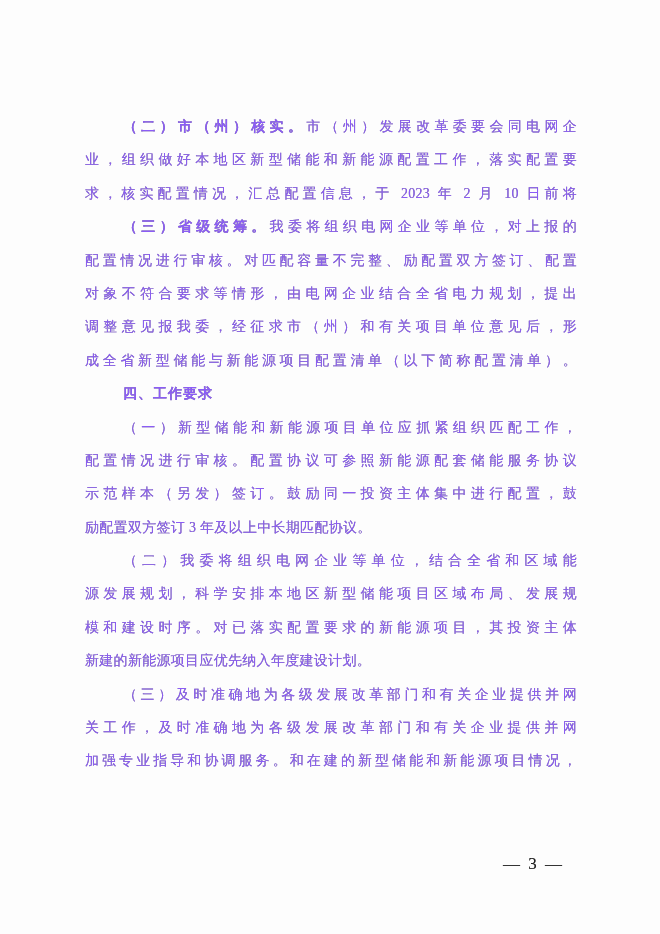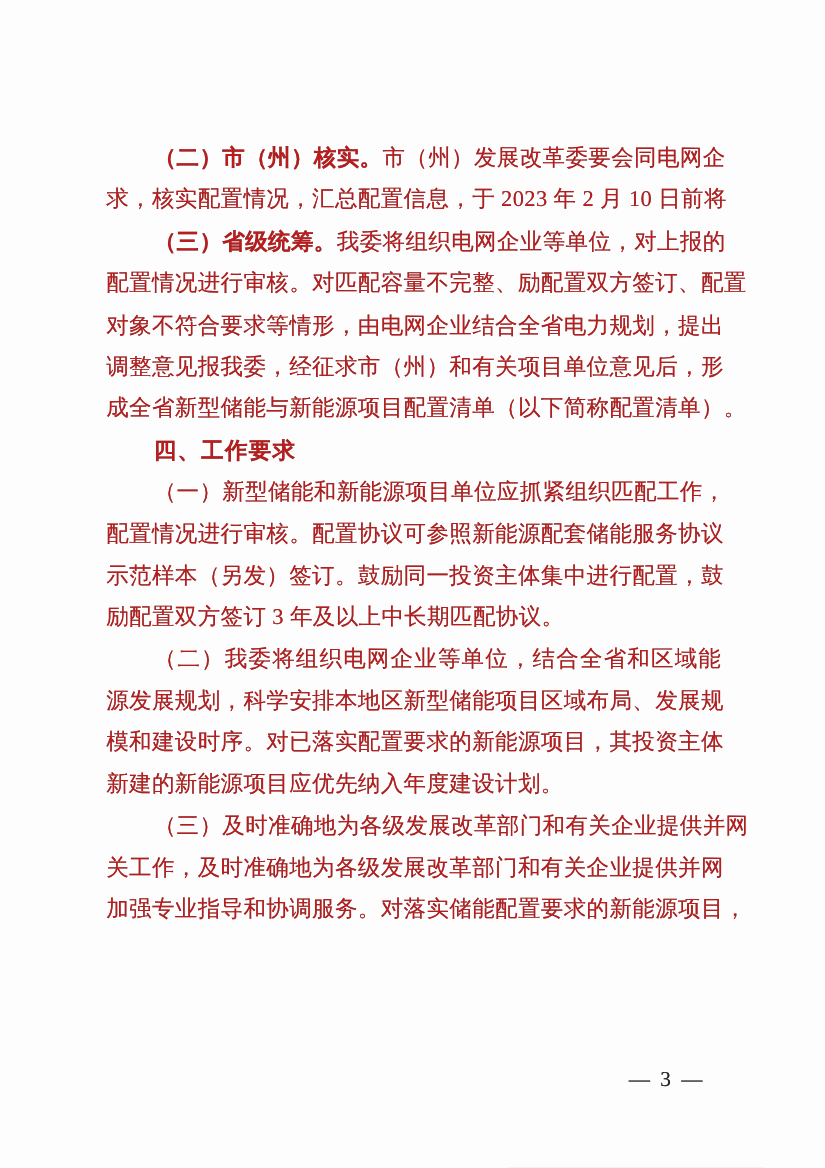--- a/index.html
+++ b/index.html
@@ -17,25 +17,25 @@
     color: #1b1b1b;
     font-family: "Liberation Serif", serif;
   }
   .text-block {
     position: absolute;
     left: 85px;
     top: 110px;
     width: 492px;
   }
   .line {
-    font-size: 18px;
+    font-size: 14px;
     line-height: 33.4px;
     height: 33.4px;
     white-space: nowrap;
-    color: #b91c1c;
+    color: #8b5cf6;
     text-shadow: 0 0 0.4px rgba(20,20,20,0.55);
     letter-spacing: 0.3px;
   }
   .line.justify {
     text-align: justify;
     text-align-last: justify;
     text-justify: inter-ideograph;
   }
   .line.indent {
     padding-left: 38px;
@@ -66,33 +66,34 @@
     font-family: "Liberation Serif", serif;
     text-shadow: 0 0 0.4px rgba(20,20,20,0.5);
   }
 </style>
 </head>
 <body>
 
 <div class="page">
   <div class="text-block" id="doc-body">
       <div class="line indent justify"><span class="seg bold-kai">（二）市（州）核实。</span><span class="seg normal">市（州）发展改革委要会同电网企</span></div>
+      <div class="line justify"><span class="seg normal">业，组织做好本地区新型储能和新能源配置工作，落实配置要</span></div>
       <div class="line justify"><span class="seg normal">求，核实配置情况，汇总配置信息，于 2023 年 2 月 10 日前将</span></div>
       <div class="line indent justify"><span class="seg bold-kai">（三）省级统筹。</span><span class="seg normal">我委将组织电网企业等单位，对上报的</span></div>
       <div class="line justify"><span class="seg normal">配置情况进行审核。对匹配容量不完整、励配置双方签订、配置</span></div>
       <div class="line justify"><span class="seg normal">对象不符合要求等情形，由电网企业结合全省电力规划，提出</span></div>
       <div class="line justify"><span class="seg normal">调整意见报我委，经征求市（州）和有关项目单位意见后，形</span></div>
       <div class="line justify"><span class="seg normal">成全省新型储能与新能源项目配置清单（以下简称配置清单）。</span></div>
       <div class="line indent"><span class="seg hei">四、工作要求</span></div>
       <div class="line indent justify"><span class="seg normal">（一）新型储能和新能源项目单位应抓紧组织匹配工作，</span></div>
       <div class="line justify"><span class="seg normal">配置情况进行审核。配置协议可参照新能源配套储能服务协议</span></div>
       <div class="line justify"><span class="seg normal">示范样本（另发）签订。鼓励同一投资主体集中进行配置，鼓</span></div>
       <div class="line"><span class="seg normal">励配置双方签订 3 年及以上中长期匹配协议。</span></div>
       <div class="line indent justify"><span class="seg normal">（二）我委将组织电网企业等单位，结合全省和区域能</span></div>
       <div class="line justify"><span class="seg normal">源发展规划，科学安排本地区新型储能项目区域布局、发展规</span></div>
       <div class="line justify"><span class="seg normal">模和建设时序。对已落实配置要求的新能源项目，其投资主体</span></div>
       <div class="line"><span class="seg normal">新建的新能源项目应优先纳入年度建设计划。</span></div>
       <div class="line indent justify"><span class="seg normal">（三）及时准确地为各级发展改革部门和有关企业提供并网</span></div>
       <div class="line justify"><span class="seg normal">关工作，及时准确地为各级发展改革部门和有关企业提供并网</span></div>
-      <div class="line justify"><span class="seg normal">加强专业指导和协调服务。对落实储能配置要求的新能源项目，</span></div>
+      <div class="line justify"><span class="seg normal">加强专业指导和协调服务。和在建的新型储能和新能源项目情况，</span></div>
     </div>
   <div class="footer-pagenum">— 3 —</div>
 </div>
 
 </body></html>

